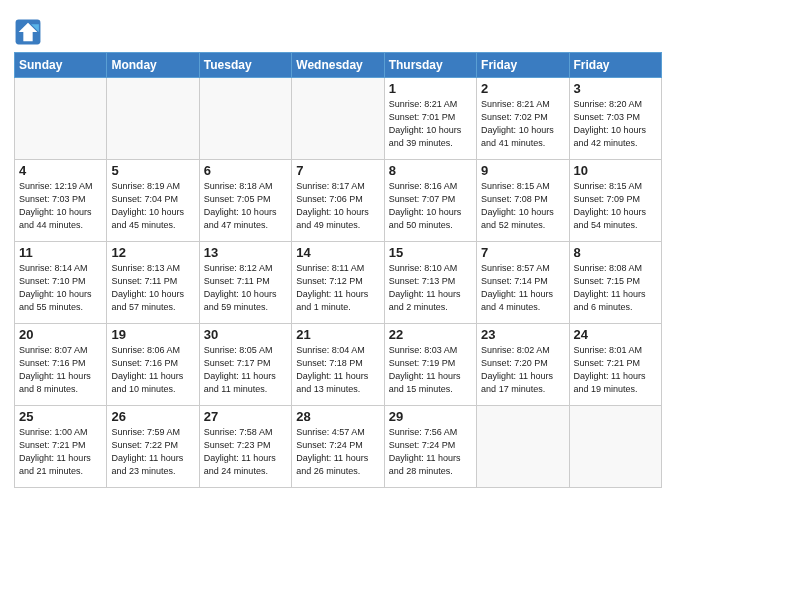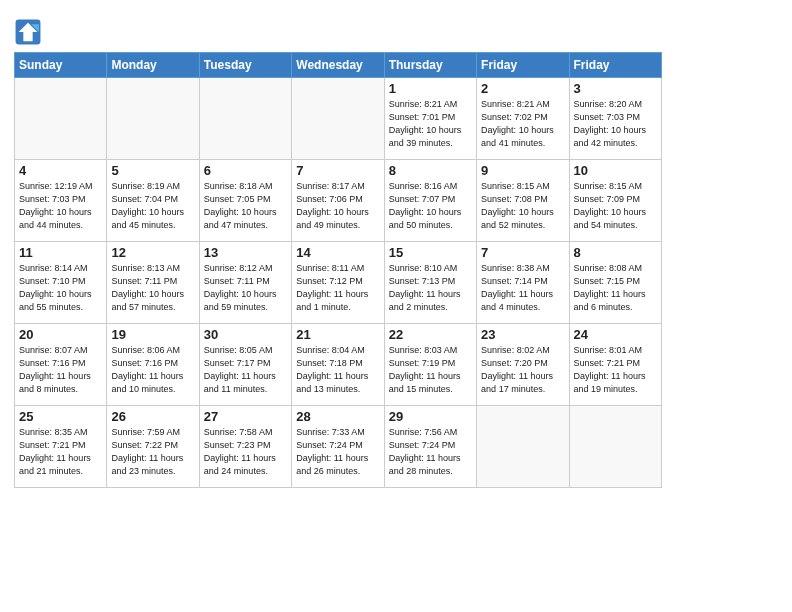--- a/index.html
+++ b/index.html
@@ -234,21 +234,21 @@
           </td>
           <td>
             <span class="day-num">15</span>
             <div class="day-info">Sunrise: 8:10 AM
 Sunset: 7:13 PM
 Daylight: 11 hours
 and 2 minutes.</div>
           </td>
           <td>
             <span class="day-num">7</span>
-            <div class="day-info">Sunrise: 8:38 AM
+            <div class="day-info">Sunrise: 8:57 AM
 Sunset: 7:14 PM
 Daylight: 11 hours
 and 4 minutes.</div>
           </td>
           <td>
             <span class="day-num">8</span>
             <div class="day-info">Sunrise: 8:08 AM
 Sunset: 7:15 PM
 Daylight: 11 hours
 and 6 minutes.</div>
@@ -301,42 +301,42 @@
             <span class="day-num">24</span>
             <div class="day-info">Sunrise: 8:01 AM
 Sunset: 7:21 PM
 Daylight: 11 hours
 and 19 minutes.</div>
           </td>
         </tr>
         <tr>
           <td>
             <span class="day-num">25</span>
-            <div class="day-info">Sunrise: 8:35 AM
+            <div class="day-info">Sunrise: 1:00 AM
 Sunset: 7:21 PM
 Daylight: 11 hours
 and 21 minutes.</div>
           </td>
           <td>
             <span class="day-num">26</span>
             <div class="day-info">Sunrise: 7:59 AM
 Sunset: 7:22 PM
 Daylight: 11 hours
 and 23 minutes.</div>
           </td>
           <td>
             <span class="day-num">27</span>
             <div class="day-info">Sunrise: 7:58 AM
 Sunset: 7:23 PM
 Daylight: 11 hours
 and 24 minutes.</div>
           </td>
           <td>
             <span class="day-num">28</span>
-            <div class="day-info">Sunrise: 7:33 AM
+            <div class="day-info">Sunrise: 4:57 AM
 Sunset: 7:24 PM
 Daylight: 11 hours
 and 26 minutes.</div>
           </td>
           <td>
             <span class="day-num">29</span>
             <div class="day-info">Sunrise: 7:56 AM
 Sunset: 7:24 PM
 Daylight: 11 hours
 and 28 minutes.</div>

